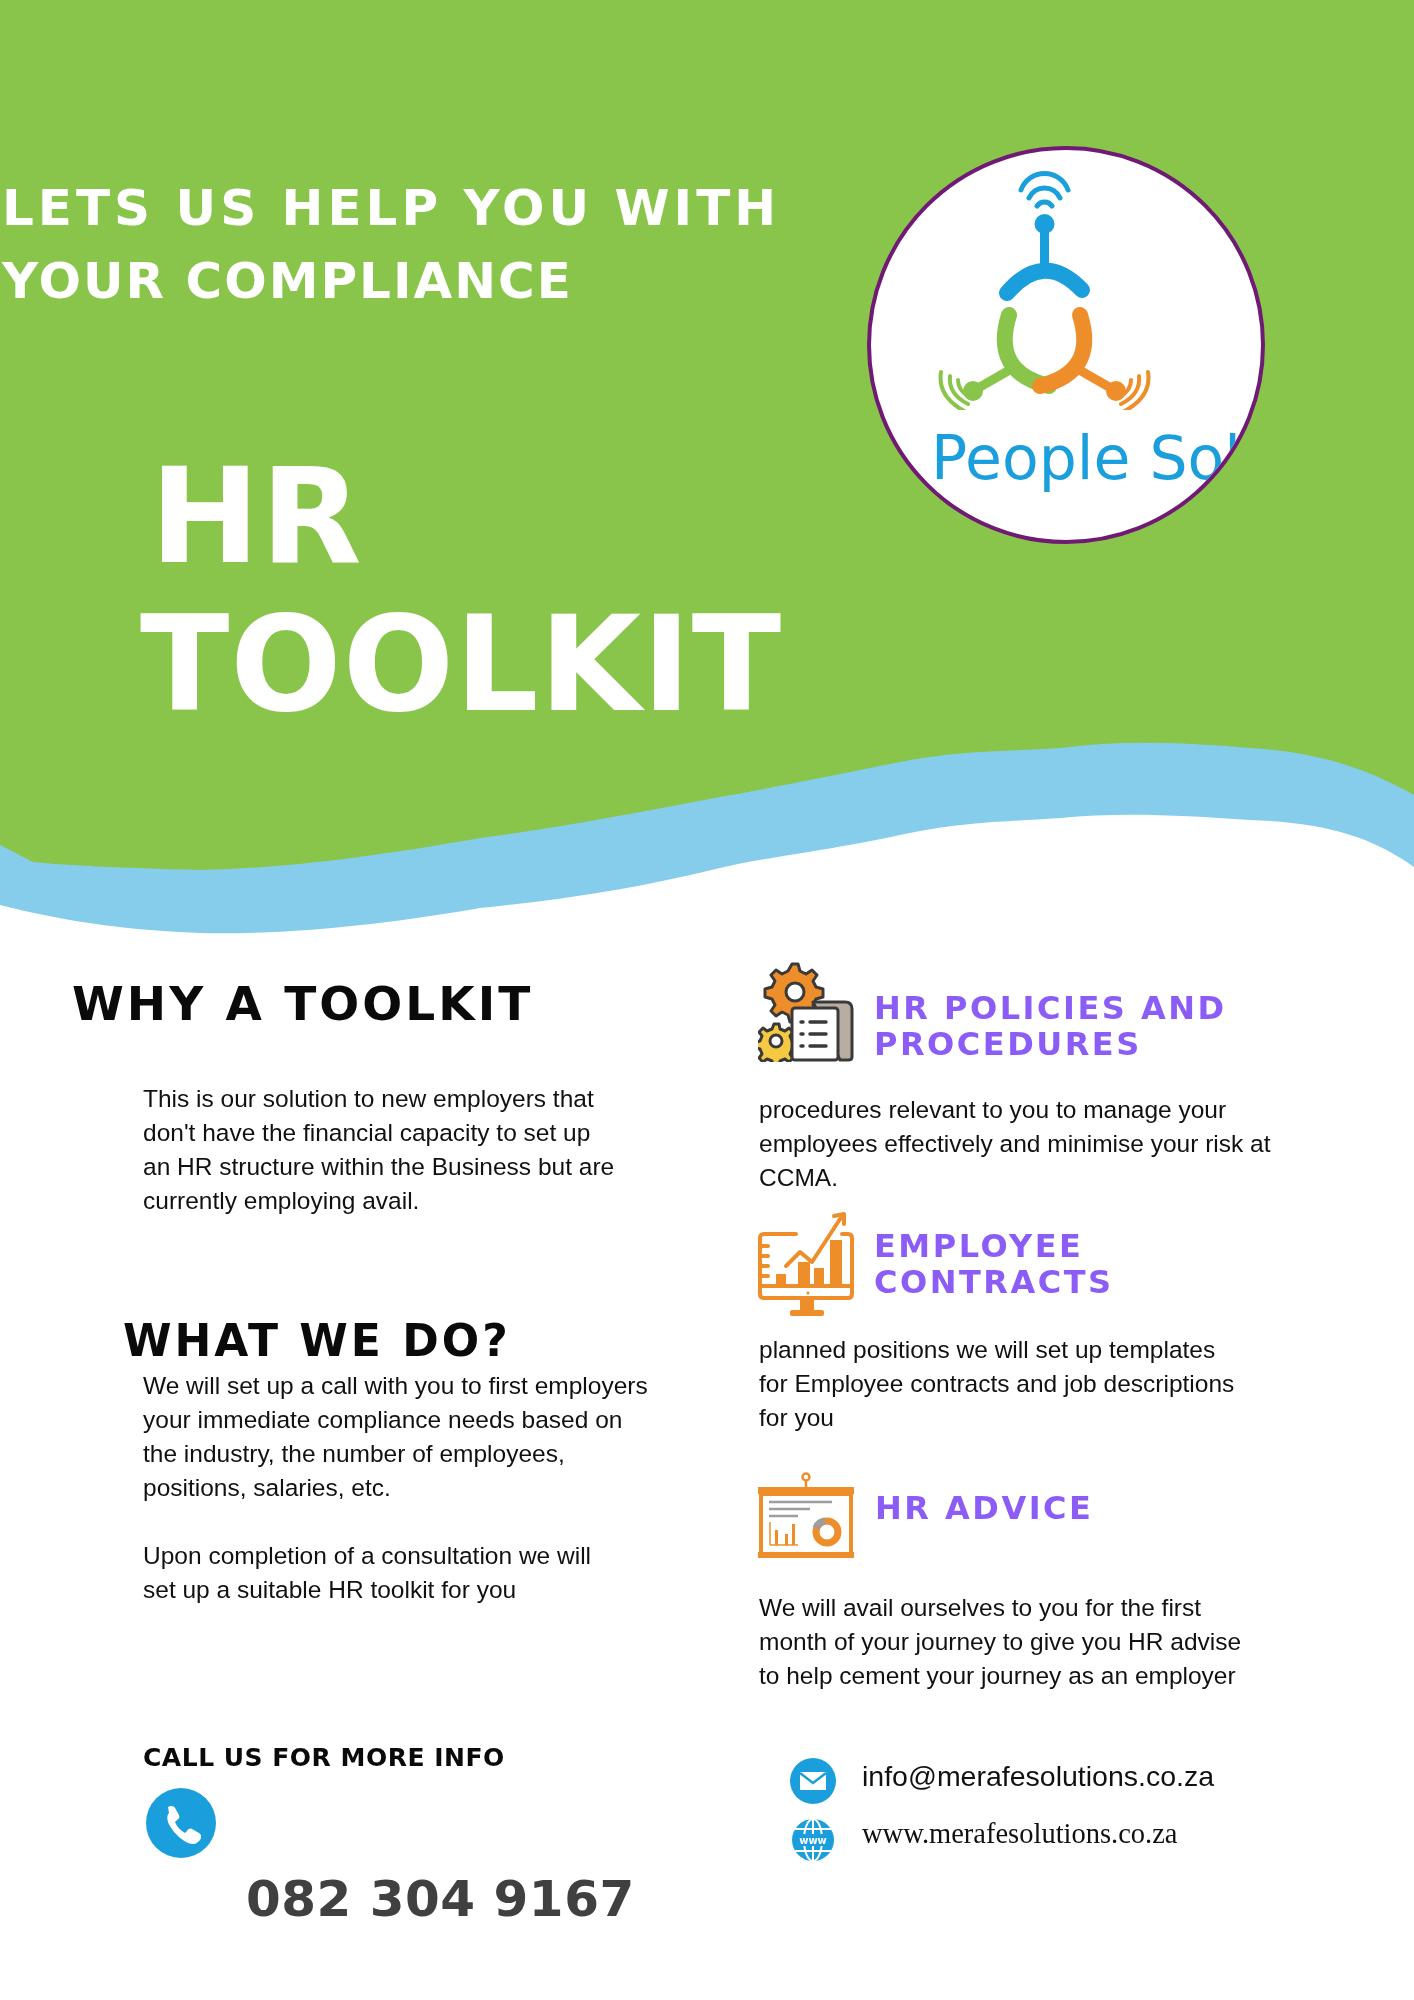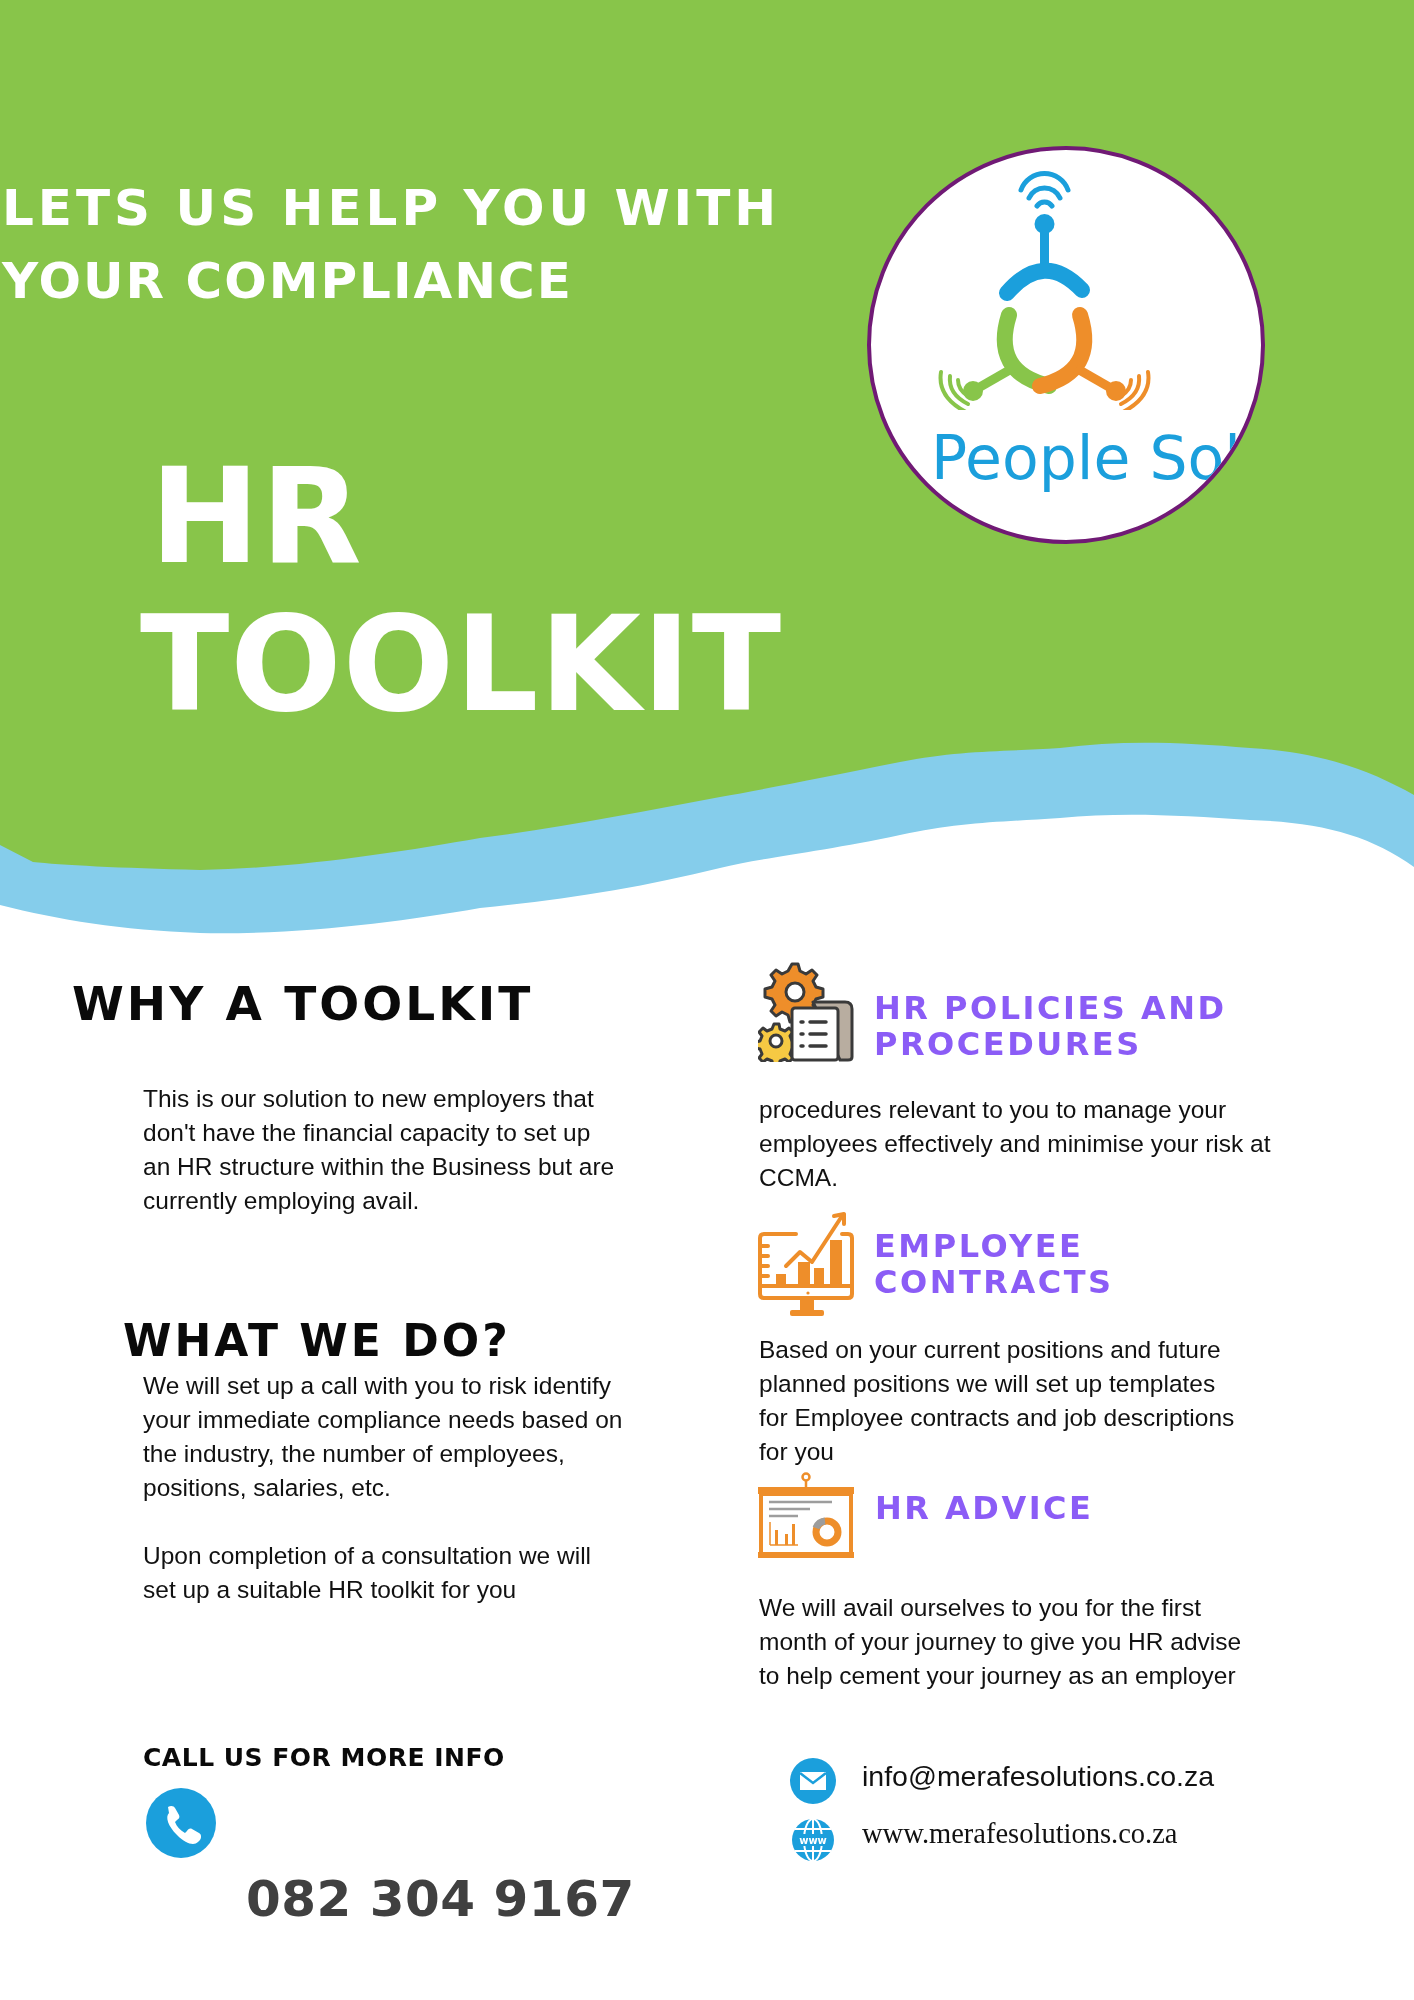--- a/index.html
+++ b/index.html
@@ -63,21 +63,21 @@
 <div class="abs head sec" style="left:72px;top:980px;">WHY A TOOLKIT</div>
 <div class="abs body" style="left:143px;top:1082px;">
   <div>This is our solution to new employers that</div>
   <div>don't have the financial capacity to set up</div>
   <div>an HR structure within the Business but are</div>
   <div>currently employing avail.</div>
 </div>
 
 <div class="abs head sec" style="left:123px;top:1319px;font-size:44px;">WHAT WE DO?</div>
 <div class="abs body" style="left:143px;top:1369px;">
-  <div>We will set up a call with you to risk identify</div>
+  <div>We will set up a call with you to first employers</div>
   <div>your immediate compliance needs based on</div>
   <div>the industry, the number of employees,</div>
   <div>positions, salaries, etc.</div>
   <div style="height:34px;"></div>
   <div>Upon completion of a consultation we will</div>
   <div>set up a suitable HR toolkit for you</div>
 </div>
 
 <svg class="abs" style="left:758px;top:962px;" width="96" height="100" viewBox="0 0 96 100">
   <g stroke="#3a3a3a" stroke-width="3" stroke-linejoin="round">
@@ -126,21 +126,20 @@
     <circle cx="50" cy="83" r="1.6"></circle>
     <rect x="42" y="88" width="14" height="12"></rect>
     <rect x="32" y="100" width="34" height="6" rx="2"></rect>
   </g>
 </svg>
 <div class="abs head subh" style="left:874px;top:1228px;">
   <div>EMPLOYEE</div>
   <div>CONTRACTS</div>
 </div>
 <div class="abs body" style="left:759px;top:1333px;">
-  <div>Based on your current positions and future</div>
   <div>planned positions we will set up templates</div>
   <div>for Employee contracts and job descriptions</div>
   <div>for you</div>
 </div>
 
 <svg class="abs" style="left:758px;top:1472px;" width="96" height="88" viewBox="0 0 96 88">
   <circle cx="48" cy="5" r="3.5" fill="#fff" stroke="#EE8E2A" stroke-width="2.5"></circle>
   <line x1="48" y1="9" x2="48" y2="15" stroke="#EE8E2A" stroke-width="2.5"></line>
   <rect x="0" y="15" width="96" height="7" fill="#EE8E2A"></rect>
   <rect x="3" y="22" width="90" height="60" fill="#fff" stroke="#EE8E2A" stroke-width="4"></rect>

